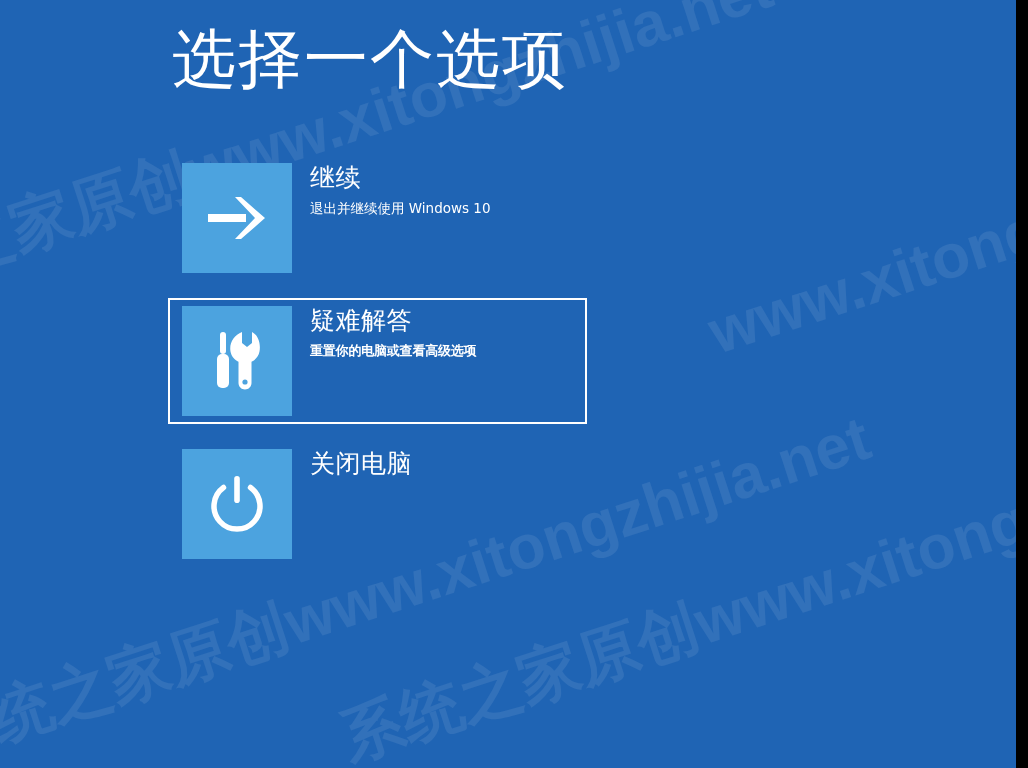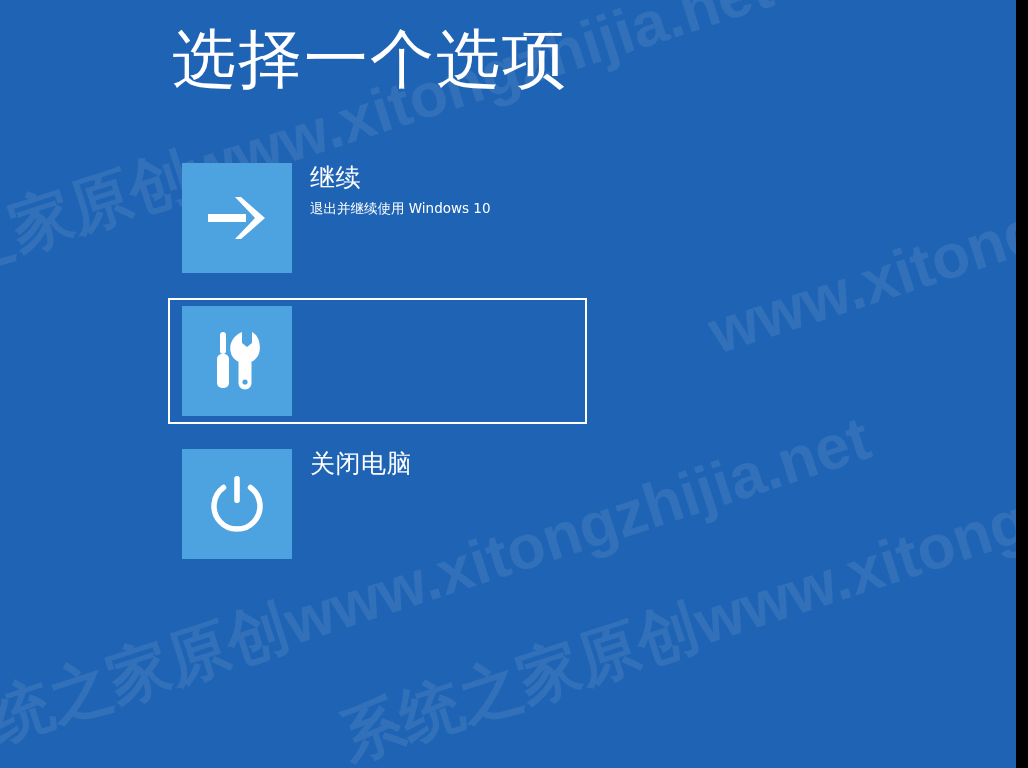--- a/index.html
+++ b/index.html
@@ -153,20 +153,24 @@
           <svg width="58" height="62" viewBox="0 0 58 62" aria-hidden="true">
 
             <rect x="12" y="2" width="6" height="22" rx="3" fill="#ffffff"></rect>
             <rect x="9" y="24" width="12" height="34" rx="5" fill="#ffffff"></rect>
 
             <path d="M44 2 L44 13 L39 17 L34 13 L34 2 C26 5 21 13 22.5 21.5 C23.4 26.3 26.6 30 30.5 31.8 L30.5 53 C30.5 56.6 33.4 59.5 37 59.5 C40.6 59.5 43.5 56.6 43.5 53 L43.5 31.8 C47.4 30 50.6 26.3 51.5 21.5 C53 13 50 5 44 2 Z" fill="#ffffff"></path>
             <circle cx="37" cy="52" r="2.6" fill="#4CA3DF"></circle>
           </svg>
         </span>
       </div>
+      <div class="option-text">
+        <div class="option-title">疑难解答</div>
+        <div class="option-sub dense">重置你的电脑或查看高级选项</div>
+      </div>
     </div>
 
     <div class="option">
       <div class="tile">
         <span>
           <svg width="62" height="62" viewBox="0 0 62 62" aria-hidden="true">
             <path d="M17.5 14.5 A23 23 0 1 0 44.5 14.5" fill="none" stroke="#ffffff" stroke-width="5.5" stroke-linecap="round"></path>
             <rect x="28.2" y="3" width="5.6" height="27" rx="2.8" fill="#ffffff"></rect>
           </svg>
         </span>

